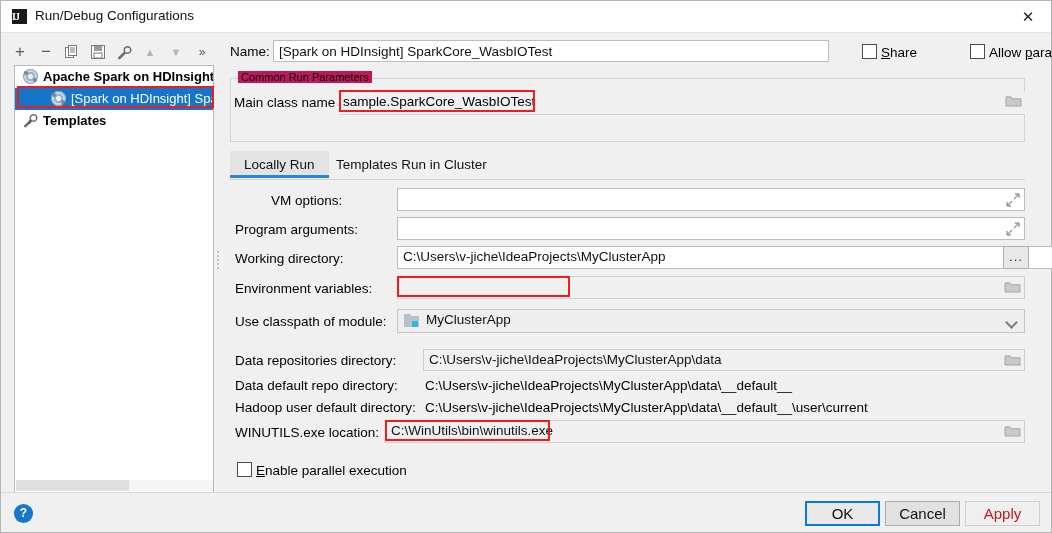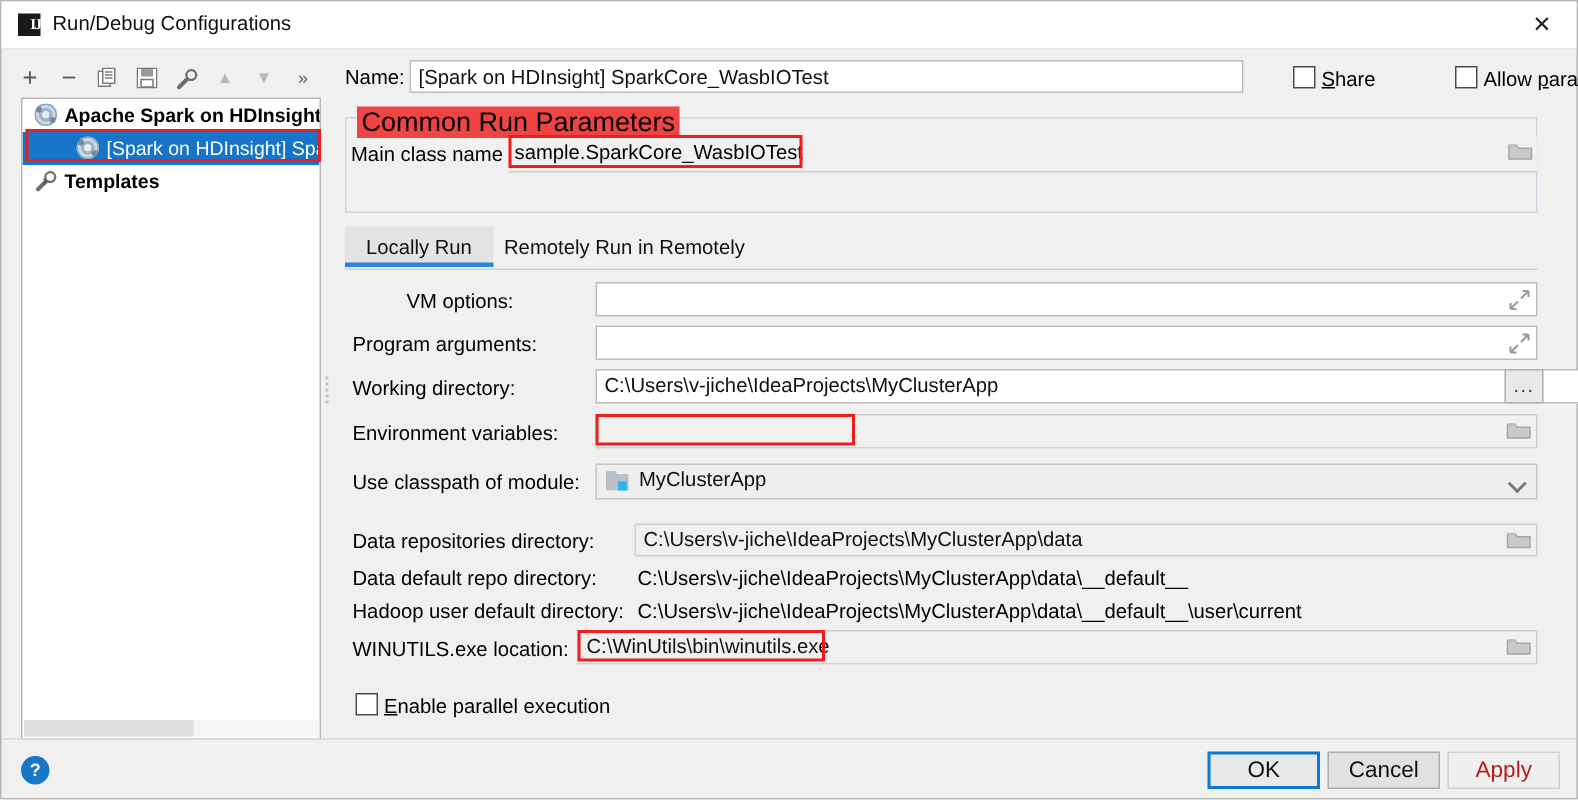--- a/index.html
+++ b/index.html
@@ -16,21 +16,21 @@
   }
 
   
   .titlebar{
     position:absolute;left:0;top:0;width:1050px;height:31px;
     background:#ffffff;border-bottom:1px solid #e4e4e4;
   }
   .title-icon{
     position:absolute;left:11px;top:8px;width:15px;height:15px;
     background:#1a1a1a;color:#fff;font-family:"Liberation Serif",serif;
-    font-size:10px;font-weight:bold;line-height:15px;text-align:right;
+    font-size:10px;font-weight:bold;line-height:15px;text-align:left;
     letter-spacing:-1px;
   }
   .title-text{
     position:absolute;left:34px;top:7px;font-size:13.5px;color:#111;
   }
   .title-close{
     position:absolute;right:0;top:0;width:46px;height:31px;
     line-height:31px;text-align:center;font-size:15px;color:#222;
     cursor:default;
   }
@@ -114,22 +114,22 @@
     display:inline-block;width:13px;height:13px;vertical-align:-2px;
     border:1px solid #4a4a4a;background:#fff;margin-right:4px;
   }
   .mn{text-decoration:underline;}
 
   .group{
     position:absolute;left:229px;top:77px;width:795px;height:64px;
     border:1px solid #c9d5e4;box-sizing:border-box;
   }
   .group-title{
-    position:absolute;left:237px;top:70px;background:#ef4444;
-    padding:0 3px;font-size:18px;
+    position:absolute;left:237px;top:70px;background:#be185d;
+    padding:0 3px;font-size:11px;
   }
   .mainclass-label{position:absolute;left:233px;top:94px;font-size:13.5px;}
   .mainclass-field{
     position:absolute;left:338px;top:90px;width:686px;height:24px;
     background:#f0f0f0;border:1px solid #cfcfcf;border-top:none;
     border-left:none;border-right:none;box-sizing:border-box;
   }
   .mainclass-text{
     position:absolute;left:342px;top:93px;font-size:13.5px;
   }
@@ -303,21 +303,21 @@
           <path d="M1 3h5l1.4 1.8H16V12H1z" fill="#c9c9c9" stroke="#a6a6a6"></path>
           <path d="M1 2.2h5l1.3 1.5H1z" fill="#bdbdbd"></path>
         </svg>
     </span>
   </div>
   <div class="mainclass-text">sample.SparkCore_WasbIOTest</div>
   <div class="hl" style="left:338px;top:89px;width:196px;height:22px;"></div>
 
   <div class="tabs">
     <div class="tab active" style="left:0;">Locally Run</div>
-    <div class="tab" style="left:92px;">Remotely Run in Remotely</div>
+    <div class="tab" style="left:92px;">Templates Run in Cluster</div>
   </div>
 
   <div class="lbl" style="left:234px;top:192px;margin-left:36px;">VM options:</div>
   <div class="fld" style="left:396px;top:187px;width:628px;">
     <span class="val"></span>
     <span class="expand-ico">
       <svg width="14" height="14" viewBox="0 0 14 14">
           <path d="M13 1 L8 6 M13 1 L13 5 M13 1 L9 1" stroke="#9a9a9a" stroke-width="1.4" fill="none"></path>
           <path d="M1 13 L6 8 M1 13 L1 9 M1 13 L5 13" stroke="#9a9a9a" stroke-width="1.4" fill="none"></path>
         </svg>

